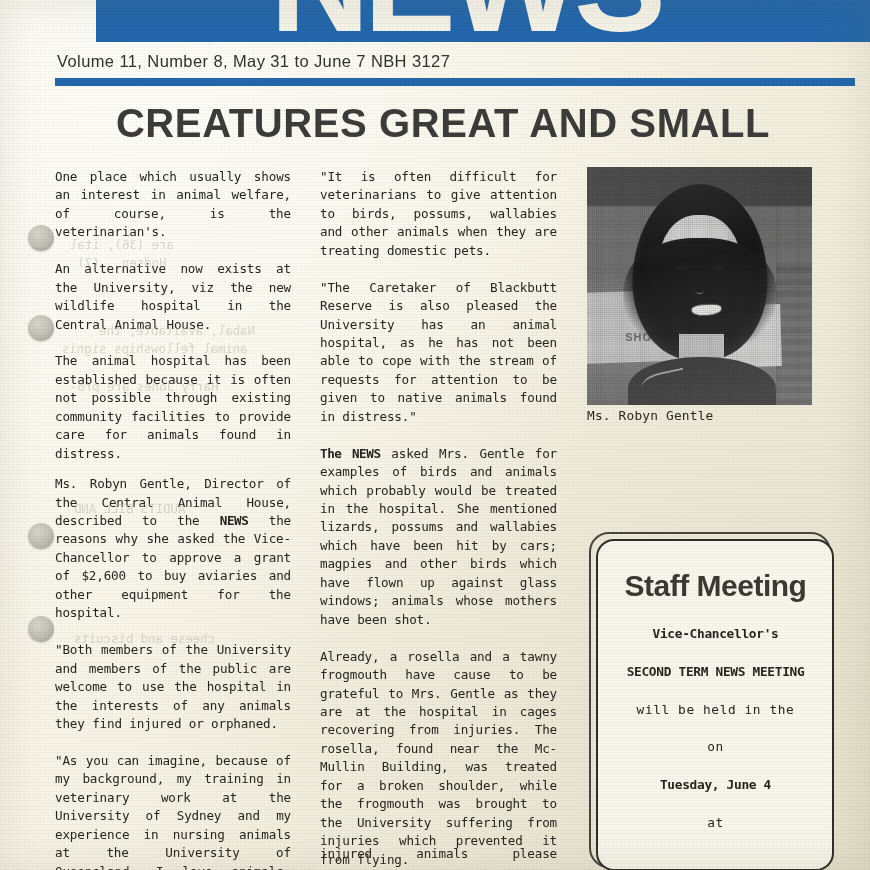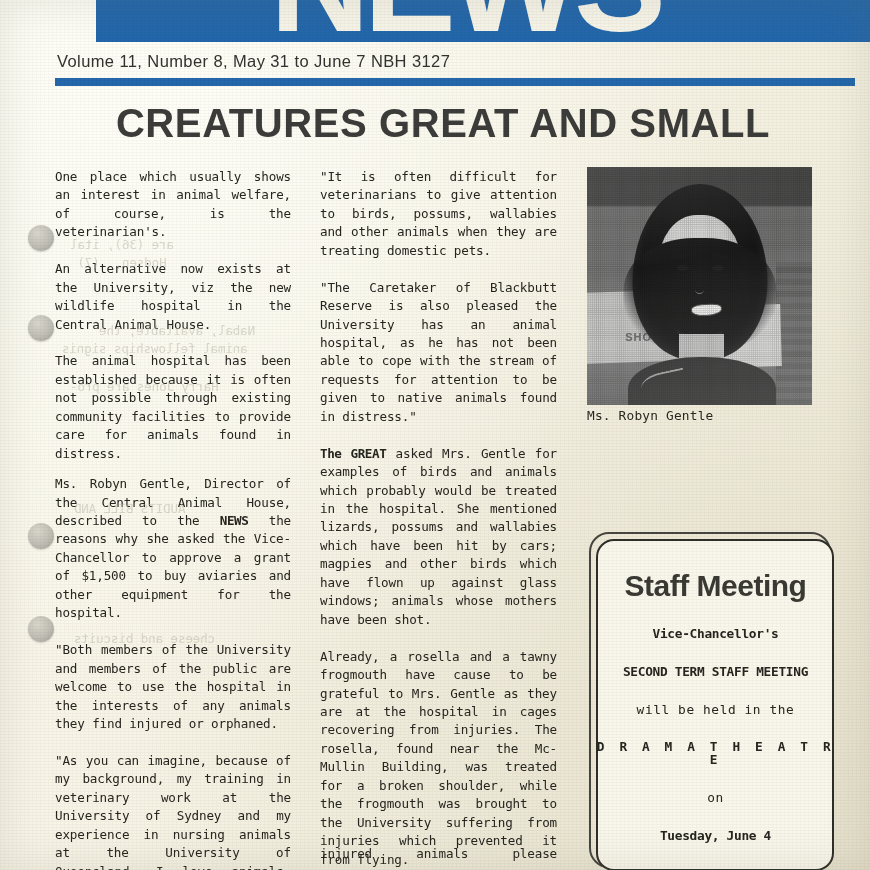--- a/index.html
+++ b/index.html
@@ -371,29 +371,29 @@
 
   <div class="issue-line">Volume 11, Number 8,  May 31 to June 7  NBH 3127</div>
   <div class="rule-blue" style="background: rgb(35, 103, 172);"></div>
 
   <div class="headline">CREATURES GREAT AND SMALL</div>
 
   <div class="col" id="col1">
     <p>One place which usually shows an interest in animal welfare, of course, is the veterinarian's.</p>
     <p>An alternative now exists at the University, viz the new wildlife hospital in the Central Animal House.</p>
     <p class="tight">The animal hospital has been established because it is often not possible through existing community facilities to provide care for animals found in distress.</p>
-    <p><span>Ms. Robyn Gentle, Director of the Central Animal House, described to the </span><b>NEWS</b><span> the reasons why she asked the Vice-Chancellor to approve a grant of $1,500 to buy aviaries and other equipment for the hospital.</span></p>
+    <p><span>Ms. Robyn Gentle, Director of the Central Animal House, described to the </span><b>NEWS</b><span> the reasons why she asked the Vice-Chancellor to approve a grant of $2,600 to buy aviaries and other equipment for the hospital.</span></p>
     <p>"Both members of the University and members of the public are welcome to use the hospital in the interests of any animals they find injured or orphaned.</p>
     <p>"As you can imagine, because of my background, my training in veterinary work at the University of Sydney and my experience in nursing animals at the University of Queensland, I love animals.  Also, I am</p>
   </div>
 
   <div class="col" id="col2">
     <p>"It is often difficult for veterinarians to give attention to birds, possums, wallabies and other animals when they are treating domestic pets.</p>
     <p>"The Caretaker of Blackbutt Reserve is also pleased the University has an animal hospital, as he has not been able to cope with the stream of requests for attention to be given to native animals found in distress."</p>
-    <p><b>The GREAT</b><span> asked Mrs. Gentle for examples of birds and animals which probably would be treated in the hospital.  She mentioned lizards, possums and wallabies which have been hit by cars; magpies and other birds which have flown up against glass windows; animals whose mothers have been shot.</span></p>
+    <p><b>The NEWS</b><span> asked Mrs. Gentle for examples of birds and animals which probably would be treated in the hospital.  She mentioned lizards, possums and wallabies which have been hit by cars; magpies and other birds which have flown up against glass windows; animals whose mothers have been shot.</span></p>
     <p>Already, a rosella and a tawny frogmouth have cause to be grateful to Mrs. Gentle as they are at the hospital in cages recovering from injuries.  The rosella, found near the Mc-Mullin Building, was treated for a broken shoulder, while the frogmouth was brought to the University suffering from injuries which prevented it from flying.</p>
 
   </div>
 
   <div class="clip-line">
     <div>injured animals please</div>
   </div>
 
   <div class="photo-wrap">
     <div class="photo">
@@ -420,23 +420,22 @@
     </div>
   </div>
   <div class="photo-caption">Ms. Robyn Gentle</div>
 
   <div class="notice">
     <div class="notice-shadow"></div>
     <div class="notice-frame"></div>
     <div class="notice-inner">
       <div class="notice-title">Staff Meeting</div>
       <div class="notice-line b">Vice-Chancellor's</div>
-      <div class="notice-line b">SECOND TERM STAFF MEETING</div>
+      <div class="notice-line b">SECOND TERM NEWS MEETING</div>
       <div class="notice-line sp">will be held in the</div>
-      <div class="notice-line wide">D R A M A    T H E A T R E</div>
       <div class="notice-line sp">on</div>
       <div class="notice-line b">Tuesday, June 4</div>
       <div class="notice-line sp">at</div>
 
     </div>
   </div>
 
   <div class="hole" style="left:28px; top:225px;"></div>
   <div class="hole" style="left:28px; top:315px;"></div>
   <div class="hole" style="left:28px; top:523px;"></div>

